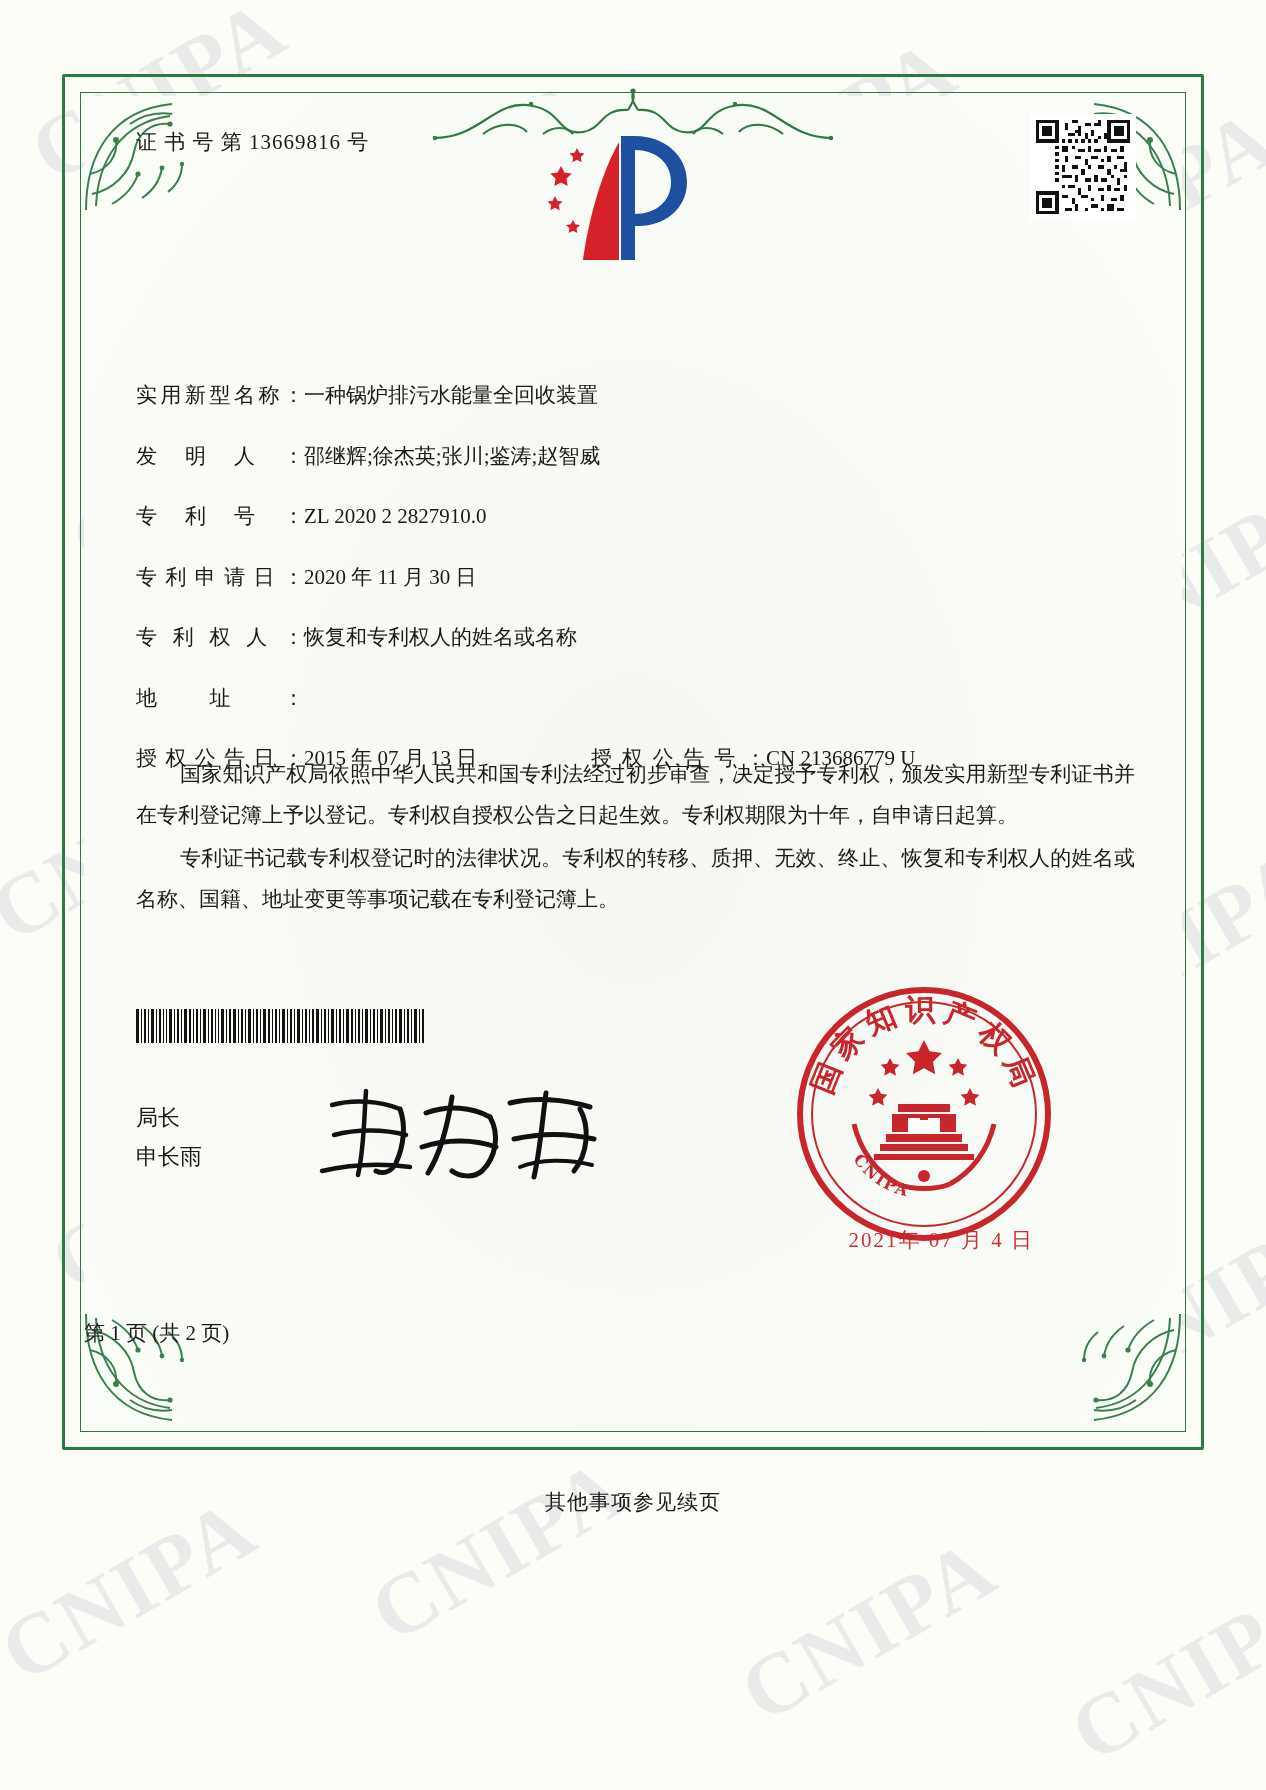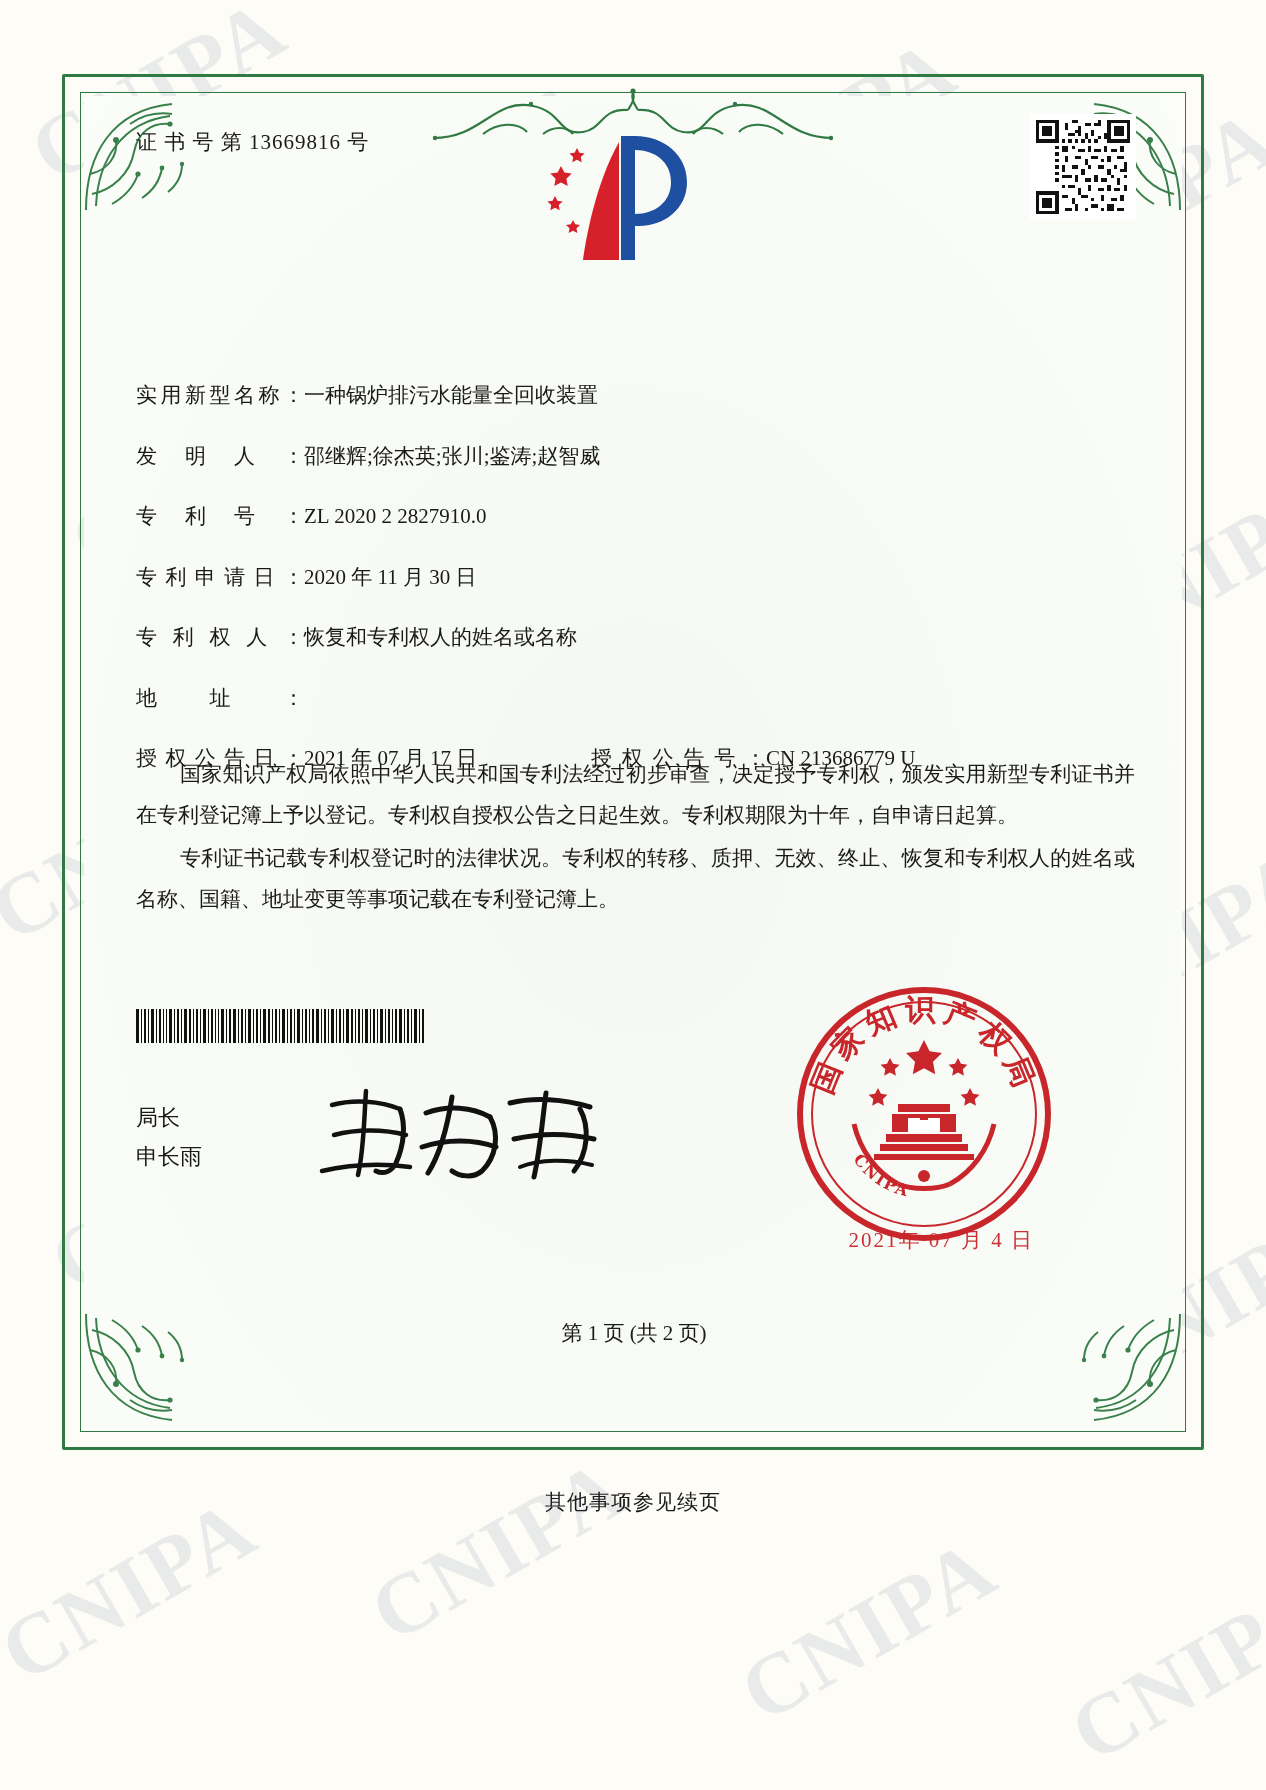--- a/index.html
+++ b/index.html
@@ -160,21 +160,21 @@
   .seal-date{
     position:absolute;right:150px;top:1122px;
     font-size:21px;
     color:#c8262b;
     letter-spacing:2px;
     opacity:.95;
   }
 
   .page-no{
     position:absolute;left:0;right:0;top:1215px;
-    text-align:center;font-size:21px;
+    font-size:21px;
   }
 
   .footer-note{
     position:absolute;left:0;right:0;top:1488px;
     text-align:center;font-size:21px;z-index:3;
     letter-spacing:1px;
   }
 </style>
 </head>
 <body>
@@ -513,21 +513,21 @@
       <div class="inline-split">
         <div class="left">
           <div class="lbl2">
             <span>授</span>
               <span>权</span>
               <span>公</span>
               <span>告</span>
               <span>日</span>
               <span>：</span>
           </div>
-          <div>2021 年 07 月 17 日</div>
+          <div>2015 年 07 月 13 日</div>
         </div>
         <div class="right">
           <div class="lbl3">
             <span>授</span>
               <span>权</span>
               <span>公</span>
               <span>告</span>
               <span>号</span>
               <span>：</span>
           </div>

